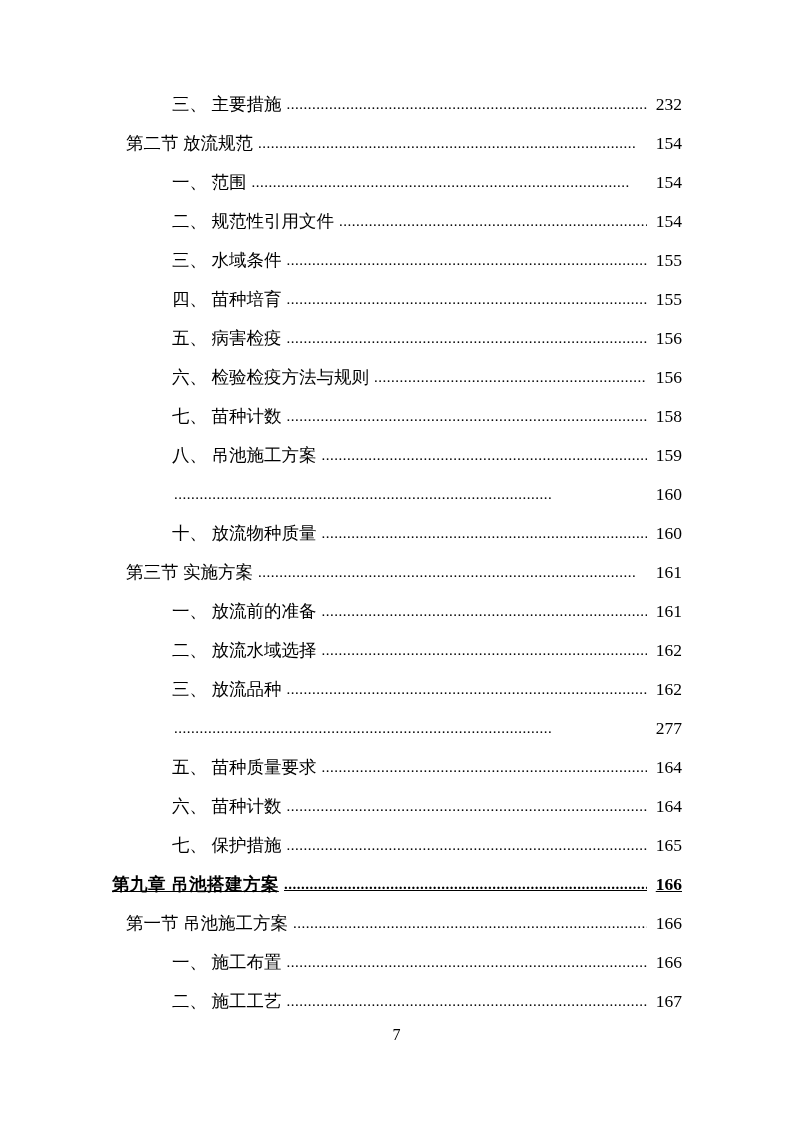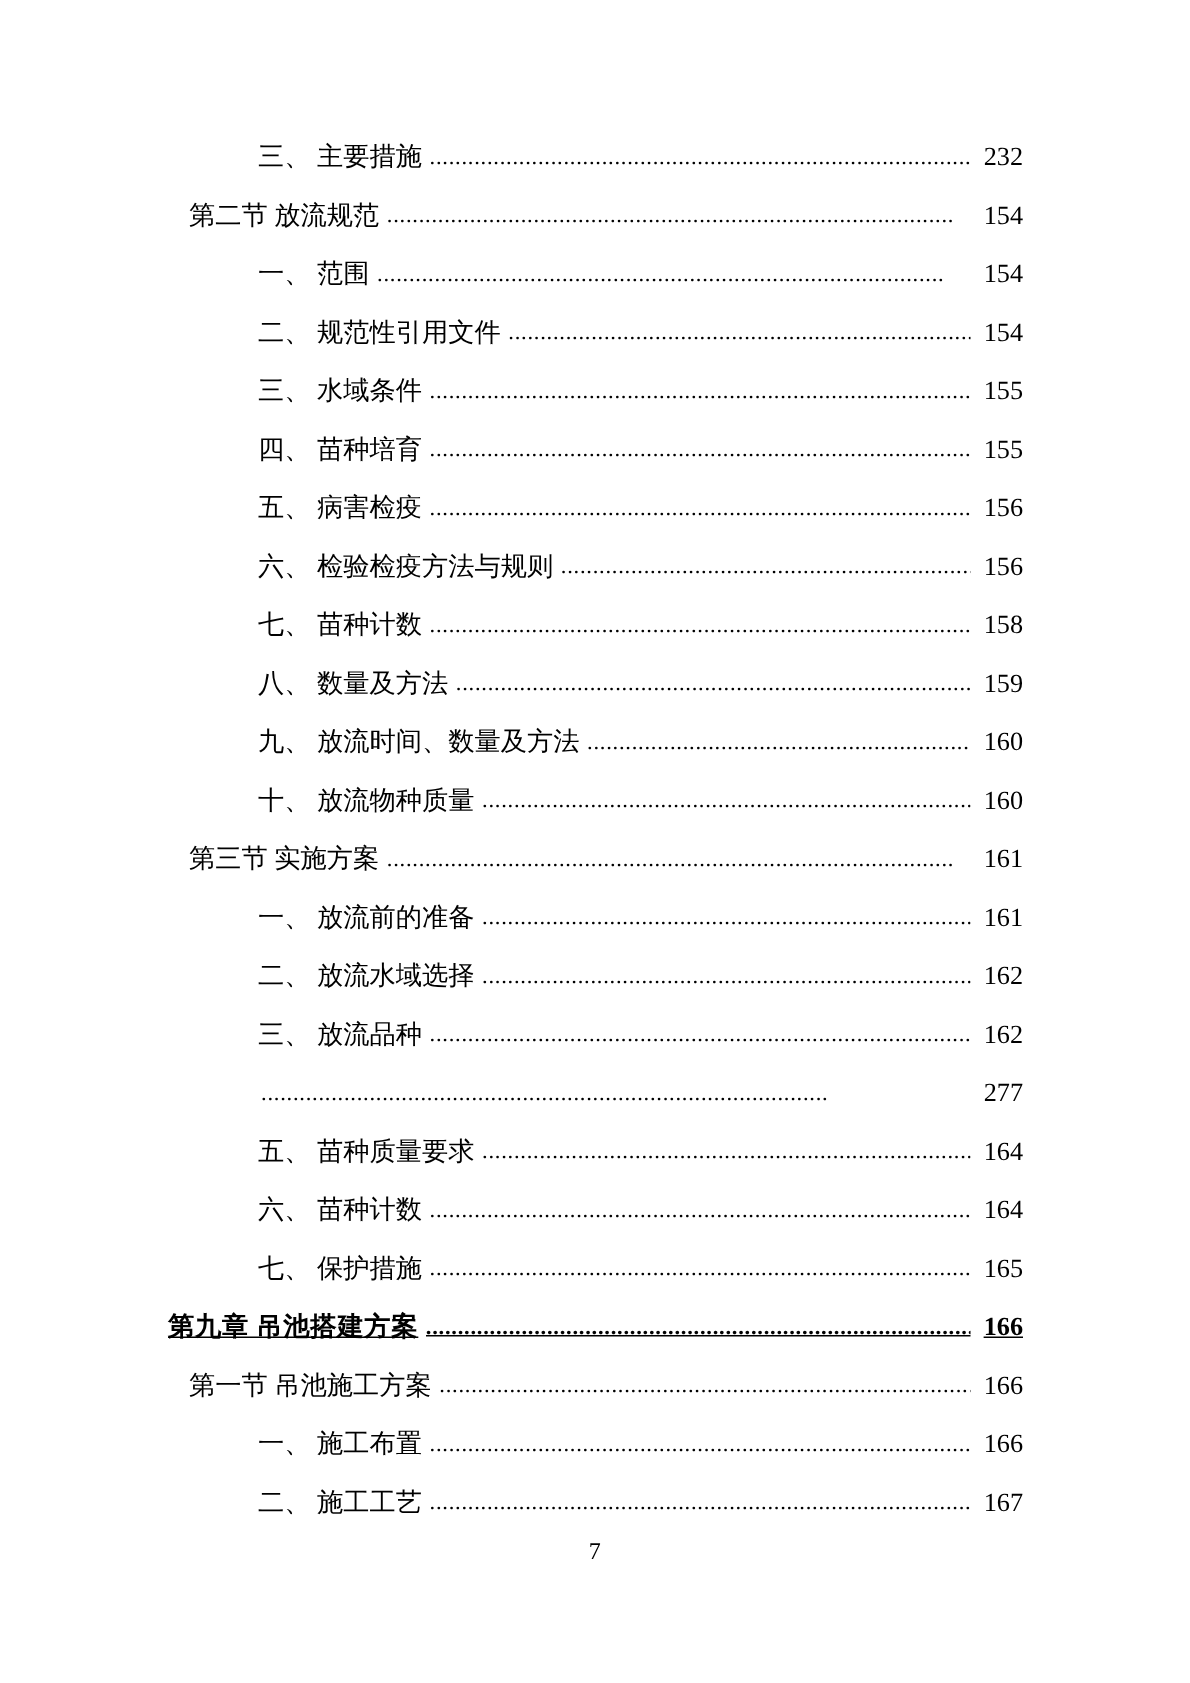--- a/index.html
+++ b/index.html
@@ -115,26 +115,25 @@
         <span class="label">六、 检验检疫方法与规则</span>
         <span class="dots">.........................................................................................</span>
         <span class="page-num">156</span>
       </div>
       <div class="toc-row lvl-item">
         <span class="label">七、 苗种计数</span>
         <span class="dots">.........................................................................................</span>
         <span class="page-num">158</span>
       </div>
       <div class="toc-row lvl-item">
-        <span class="label">八、 数量及方法</span>
+        <span class="label">八、 吊池施工方案</span>
         <span class="dots">.........................................................................................</span>
         <span class="page-num">159</span>
       </div>
       <div class="toc-row lvl-item">
-        <span class="label">九、 放流时间、数量及方法</span>
         <span class="dots">.........................................................................................</span>
         <span class="page-num">160</span>
       </div>
       <div class="toc-row lvl-item">
         <span class="label">十、 放流物种质量</span>
         <span class="dots">.........................................................................................</span>
         <span class="page-num">160</span>
       </div>
       <div class="toc-row lvl-section">
         <span class="label">第三节  实施方案</span>

